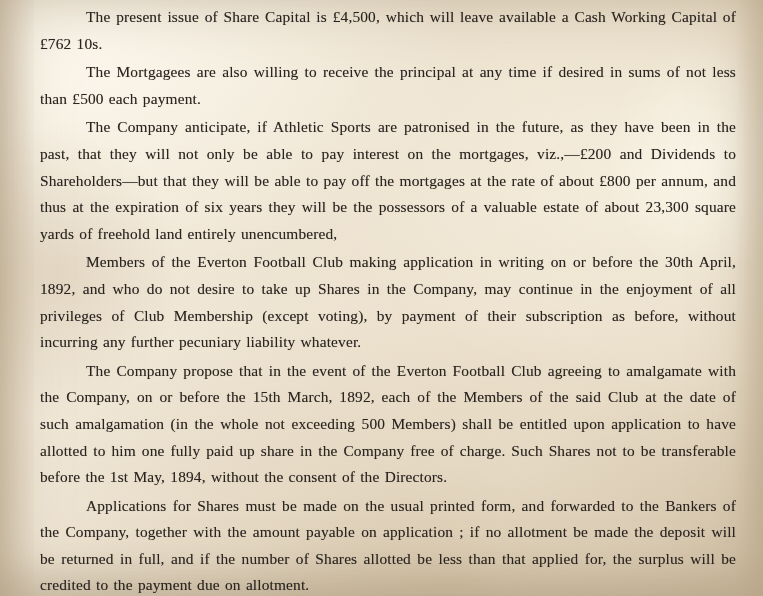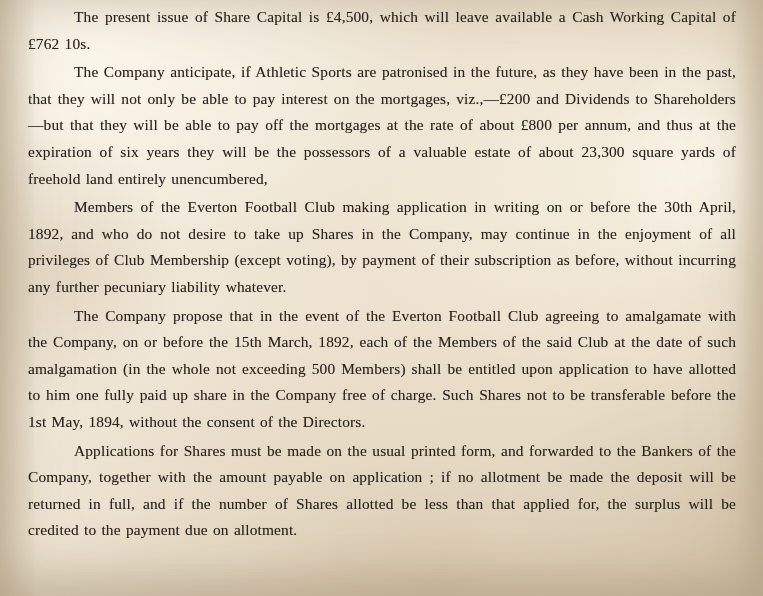--- a/index.html
+++ b/index.html
@@ -67,21 +67,21 @@
 
   #text-column {
     position: absolute;
     left: 24px;
     top: 4px;
     width: 712px;
     z-index: 3;
   }
 
   p.para {
-    margin: 0 0 2px 4px;
+    margin: 0 0 2px 16px;
     text-align: justify;
     text-align-last: left;
     font-size: 15.4px;
     line-height: 26.6px;
     letter-spacing: 0.15px;
     word-spacing: 1.2px;
     color: #2c2622;
     text-indent: 46px;
     text-shadow: 0 0 0.7px rgba(60,48,38,0.38);
   }
@@ -93,20 +93,21 @@
 <body>
 
 <div id="page">
 
   <div class="stain s1"></div>
   <div class="stain s2"></div>
   <div class="stain s3"></div>
 
   <div id="text-column">
     <p class="para">The present issue of Share Capital is £4,500, which will leave available a Cash Working Capital of £762 10s.</p>
+    <p class="para">The Mortgagees are also willing to receive the principal at any time if desired in sums of not less than £500 each payment.</p>
     <p class="para">The Company anticipate, if Athletic Sports are patronised in the future, as they have been in the past, that they will not only be able to pay interest on the mortgages, viz.,—£200 and Dividends to Shareholders—but that they will be able to pay off the mortgages at the rate of about £800 per annum, and thus at the expiration of six years they will be the possessors of a valuable estate of about 23,300 square yards of freehold land entirely unencumbered,</p>
     <p class="para">Members of the Everton Football Club making application in writing on or before the 30th April, 1892, and who do not desire to take up Shares in the Company, may continue in the enjoyment of all privileges of Club Membership (except voting), by payment of their subscription as before, without incurring any further pecuniary liability whatever.</p>
     <p class="para">The Company propose that in the event of the Everton Football Club agreeing to amalgamate with the Company, on or before the 15th March, 1892, each of the Members of the said Club at the date of such amalgamation (in the whole not exceeding 500 Members) shall be entitled upon application to have allotted to him one fully paid up share in the Company free of charge. Such Shares not to be transferable before the 1st May, 1894, without the consent of the Directors.</p>
     <p class="para">Applications for Shares must be made on the usual printed form, and forwarded to the Bankers of the Company, together with the amount payable on application ; if no allotment be made the deposit will be returned in full, and if the number of Shares allotted be less than that applied for, the surplus will be credited to the payment due on allotment.</p>
   </div>
 
   <div class="vignette"></div>
 </div>
 
 </body></html>

